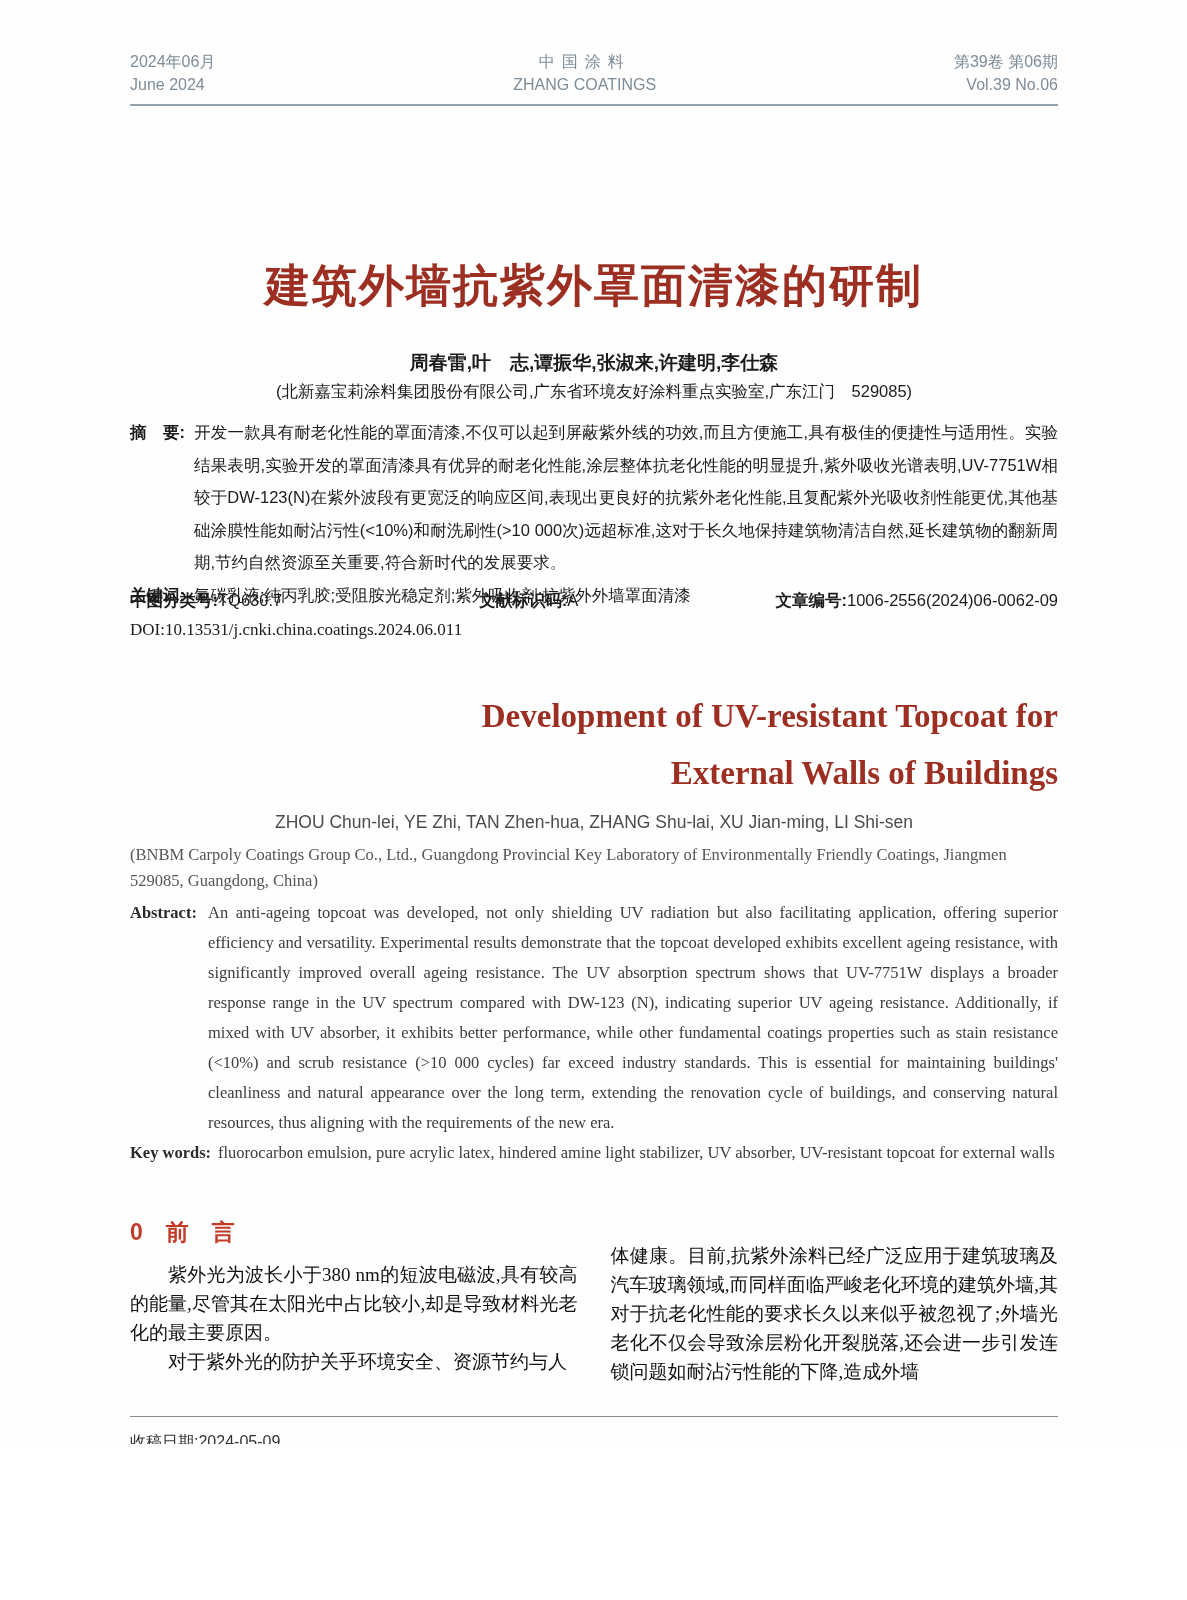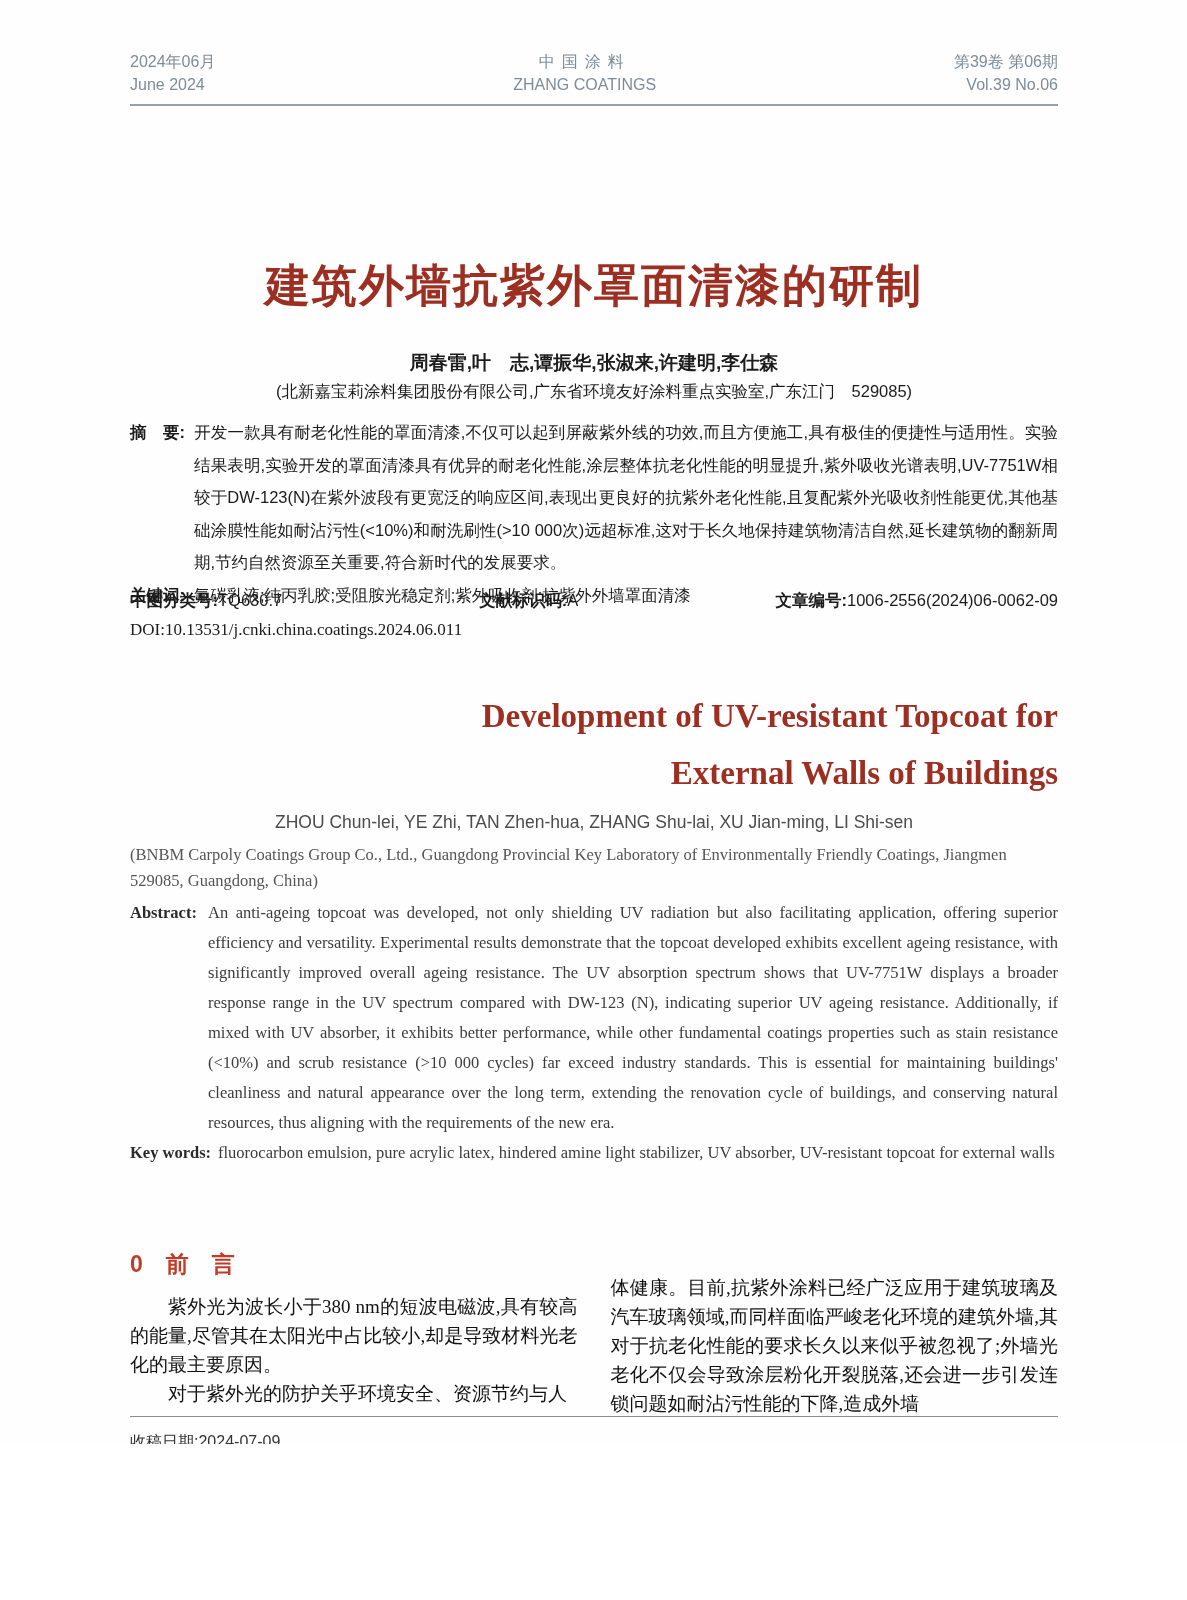--- a/index.html
+++ b/index.html
@@ -48,21 +48,21 @@
   
   .en-abs { top:898px; font-family:"Liberation Serif", serif; font-size:16.5px;
             line-height:30px; text-align:justify; color:#3c3c3c; }
   .hang78 { padding-left:78px; }
   .hang78 .hl { display:inline-block; width:78px; margin-left:-78px; font-weight:bold; color:#2a2a2a; }
   .hang88 { padding-left:88px; }
   .hang88 .hl { display:inline-block; width:88px; margin-left:-88px; font-weight:bold; color:#2a2a2a; }
   .en-abs p { margin:0; }
 
   
-  .intro { top:1250px; display:flex; gap:33px; font-family:"Liberation Serif", serif;
+  .intro { top:1218px; display:flex; gap:33px; font-family:"Liberation Serif", serif;
            font-size:19px; line-height:29px; text-align:justify; color:#111; }
   .intro .col { flex:1 1 0; min-width:0; }
   .sec-head { font-family:"Liberation Sans", sans-serif; font-size:23px; font-weight:bold;
               color:#c23a28; margin:0 0 13px 0; }
   .intro p { margin:0; text-indent:2em; }
   .intro .col-r { padding-top:23px; }
   .intro .col-r p { text-indent:0; }
 
   
   .footnote { top:1416px; border-top:1.5px solid #8b8b8b; padding-top:9px;
@@ -130,21 +130,21 @@
       <h2 class="sec-head">0　前　言</h2>
       <p>紫外光为波长小于380 nm的短波电磁波,具有较高的能量,尽管其在太阳光中占比较小,却是导致材料光老化的最主要原因。</p>
       <p>对于紫外光的防护关乎环境安全、资源节约与人</p>
     </div>
     <div class="col col-r">
       <p>体健康。目前,抗紫外涂料已经广泛应用于建筑玻璃及汽车玻璃领域,而同样面临严峻老化环境的建筑外墙,其对于抗老化性能的要求长久以来似乎被忽视了;外墙光老化不仅会导致涂层粉化开裂脱落,还会进一步引发连锁问题如耐沾污性能的下降,造成外墙</p>
     </div>
   </div>
 
   <div class="abs footnote">
-    <p><span>收稿日期:</span><span>2024-07-09</span></p>
+    <p><span>收稿日期:</span><span>2024-05-09</span></p>
   </div>
 
   <div class="abs footer">
     <div class="pageno">62</div>
     <div class="fbar"></div>
     <div class="fcol">
       <div class="cn">技术研发</div>
       <div class="en">Technical Research and Development</div>
     </div>
   </div>

